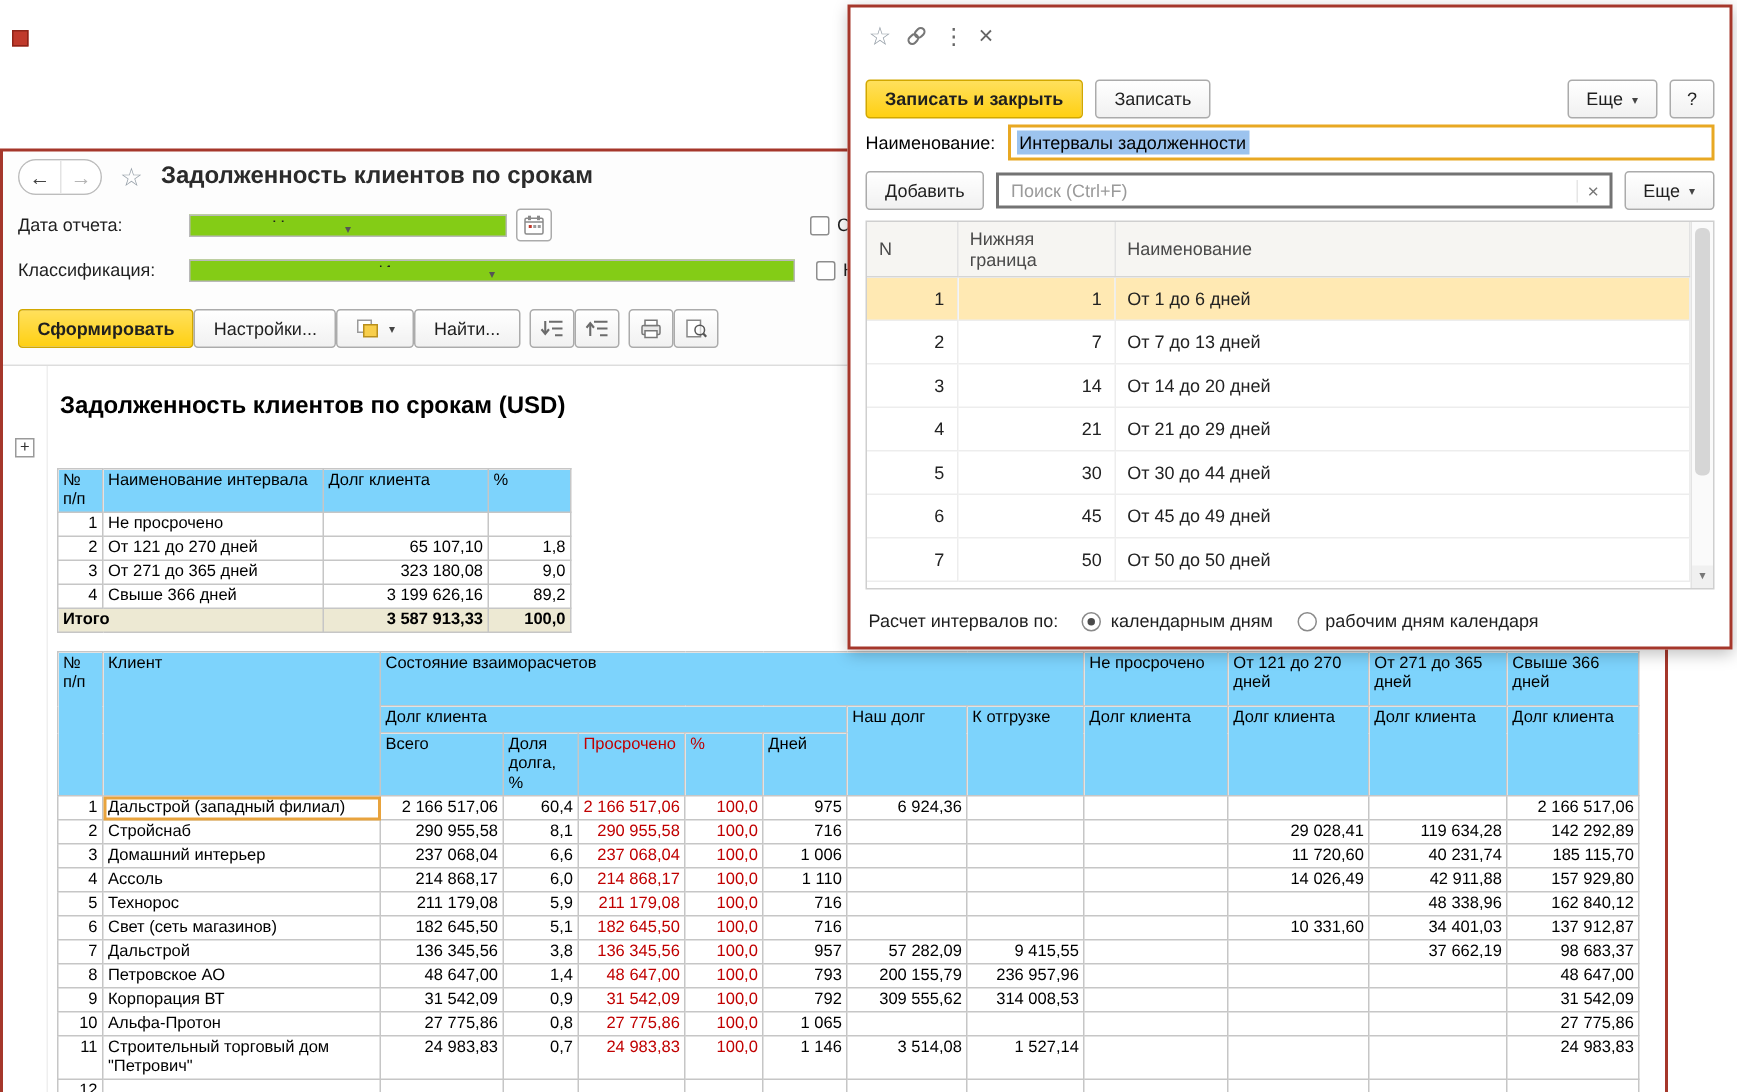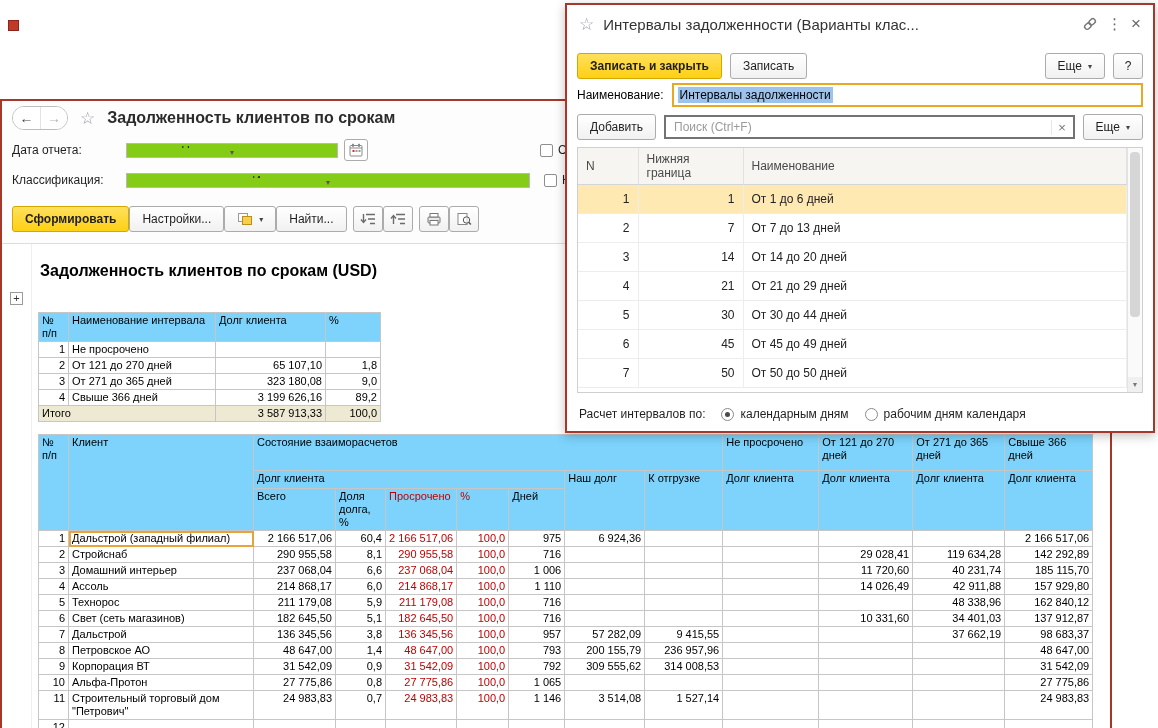--- a/index.html
+++ b/index.html
@@ -58,21 +58,21 @@
     font-size: 11px; line-height: 11px; text-align: center; color: #333; cursor: pointer; }
   .report-body { flex: 1; padding: 12px 0 0 6px; overflow: hidden; }
   .report-title { font-size: 16px; font-weight: 700; color: #000; margin: 6px 0 32px 2px; }
 
   table.rtable { border-collapse: collapse; font-size: 11px; color: #000; table-layout: fixed; }
   .rtable th, .rtable td { border: 1px solid #C6C6C6; padding: 1px 3px; vertical-align: top;
     overflow: hidden; line-height: 13px; }
   .rtable th { background: #7dd3fc; font-weight: 400; text-align: left; }
   .rtable td.amount, .rtable td.num { text-align: right; white-space: nowrap; }
   .rtable .red { color: #C00000; }
-  .rtable tr.total-row td { background: #EDE9D3; font-weight: 400; }
+  .rtable tr.total-row td { background: #EDE9D3; font-weight: 700; }
   .detail { margin-top: 12px; }
   .detail thead tr.hr1 th { height: 36px; }
   .detail thead tr.hr2 th { height: 18px; }
   .detail td.active-cell { outline: 2px solid #E8A33D; outline-offset: -2px; }
 
   
   .dlg-titlebar { height: 38px; display: flex; align-items: center; gap: 9px; padding: 0 12px; }
   .dlg-title { flex: 1; font-size: 15px; color: #333; white-space: nowrap; overflow: hidden; }
   .dlg-ic { color: #666; cursor: pointer; display: inline-flex; align-items: center; }
   .dlg-ic.kebab { font-size: 15px; }
@@ -482,21 +482,20 @@
             </tbody>
         </table>
       </div>
     </div>
   </section>
 
   <section class="dialog">
 
     <div class="dlg-titlebar">
       <span class="star">☆</span>
-      <div class="dlg-title">Интервалы задолженности (Варианты клас...</div>
       <span class="dlg-ic">
         <svg width="16" height="16" viewBox="0 0 16 16" fill="none">
           <g stroke="#777" stroke-width="1.4" transform="rotate(-45 8 8)">
             <rect x="1.5" y="5.5" width="7" height="5" rx="2.5"></rect>
             <rect x="7.5" y="5.5" width="7" height="5" rx="2.5"></rect>
           </g>
         </svg>
       </span>
       <span class="dlg-ic kebab">⋮</span>
       <span class="dlg-ic close">×</span>

